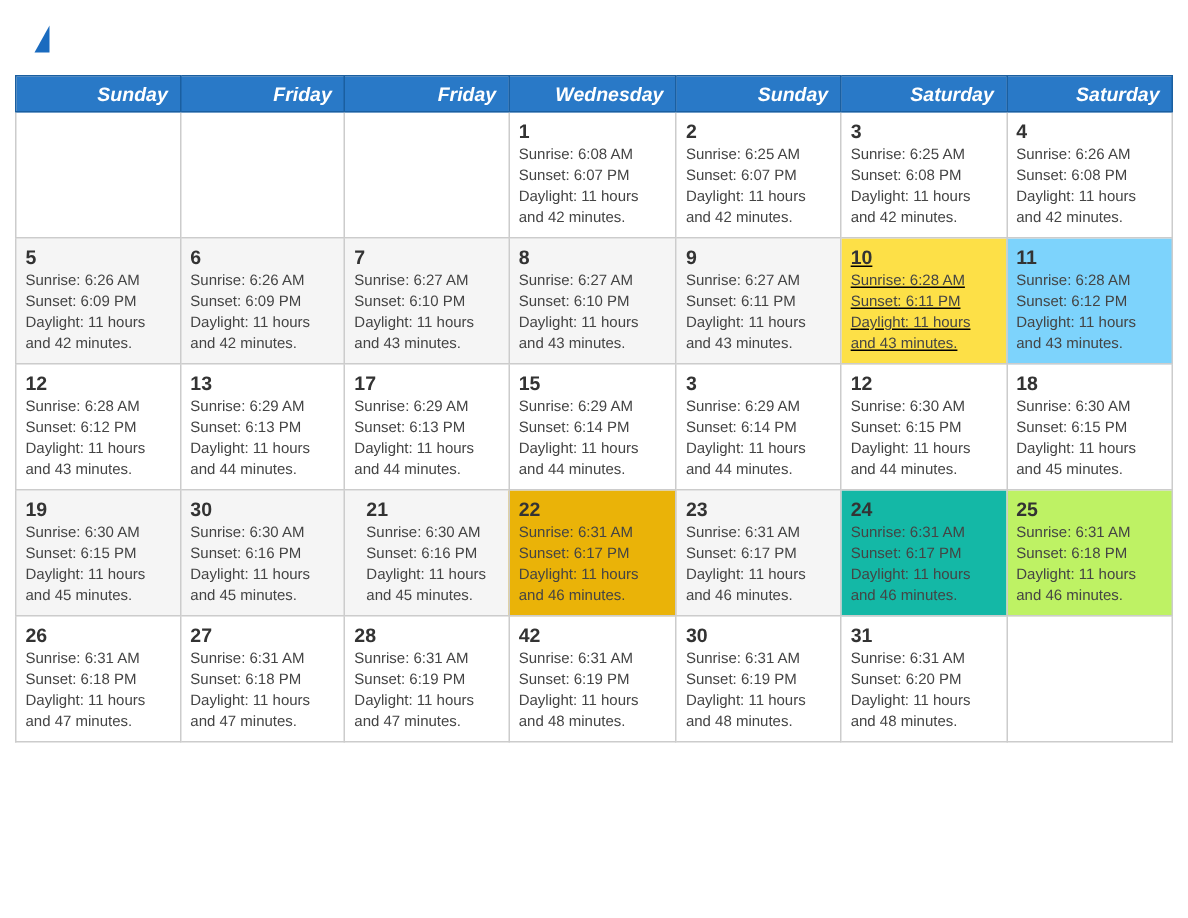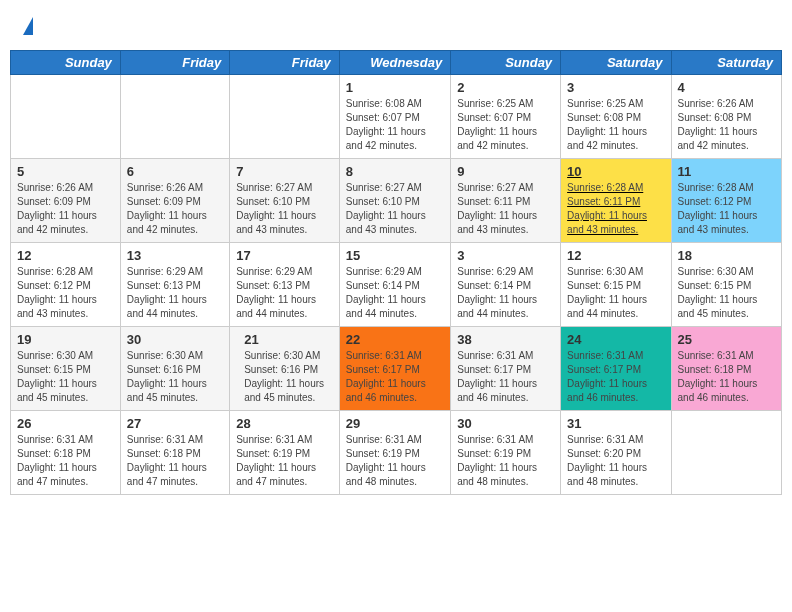--- a/index.html
+++ b/index.html
@@ -256,39 +256,39 @@
           <div class="day-info" style="white-space: pre-line;">Sunrise: 6:30 AM
 Sunset: 6:16 PM
 Daylight: 11 hours and 45 minutes.</div>
         </td>
         <td style="background: rgb(245, 245, 245); padding-left: 14px;">
           <span class="day-number">21</span>
           <div class="day-info" style="white-space: pre-line;">Sunrise: 6:30 AM
 Sunset: 6:16 PM
 Daylight: 11 hours and 45 minutes.</div>
         </td>
-        <td style="background: #f97316;">
+        <td style="background: #eab308;">
           <span class="day-number">22</span>
           <div class="day-info" style="white-space: pre-line;">Sunrise: 6:31 AM
 Sunset: 6:17 PM
 Daylight: 11 hours and 46 minutes.</div>
         </td>
         <td style="background: rgb(245, 245, 245);">
-          <span class="day-number">38</span>
+          <span class="day-number">23</span>
           <div class="day-info" style="white-space: pre-line;">Sunrise: 6:31 AM
 Sunset: 6:17 PM
 Daylight: 11 hours and 46 minutes.</div>
         </td>
         <td style="background: #14b8a6;">
           <span class="day-number">24</span>
           <div class="day-info" style="white-space: pre-line;">Sunrise: 6:31 AM
 Sunset: 6:17 PM
 Daylight: 11 hours and 46 minutes.</div>
         </td>
-        <td style="background: #f9a8d4; margin-top: 16px;">
+        <td style="background: #bef264; margin-top: 16px;">
           <span class="day-number">25</span>
           <div class="day-info" style="white-space: pre-line;">Sunrise: 6:31 AM
 Sunset: 6:18 PM
 Daylight: 11 hours and 46 minutes.</div>
         </td>
       </tr>
       <tr>
         <td>
           <span class="day-number">26</span>
           <div class="day-info" style="white-space: pre-line;">Sunrise: 6:31 AM
@@ -301,21 +301,21 @@
 Sunset: 6:18 PM
 Daylight: 11 hours and 47 minutes.</div>
         </td>
         <td>
           <span class="day-number">28</span>
           <div class="day-info" style="white-space: pre-line;">Sunrise: 6:31 AM
 Sunset: 6:19 PM
 Daylight: 11 hours and 47 minutes.</div>
         </td>
         <td>
-          <span class="day-number">29</span>
+          <span class="day-number">42</span>
           <div class="day-info" style="white-space: pre-line;">Sunrise: 6:31 AM
 Sunset: 6:19 PM
 Daylight: 11 hours and 48 minutes.</div>
         </td>
         <td>
           <span class="day-number">30</span>
           <div class="day-info" style="white-space: pre-line;">Sunrise: 6:31 AM
 Sunset: 6:19 PM
 Daylight: 11 hours and 48 minutes.</div>
         </td>

